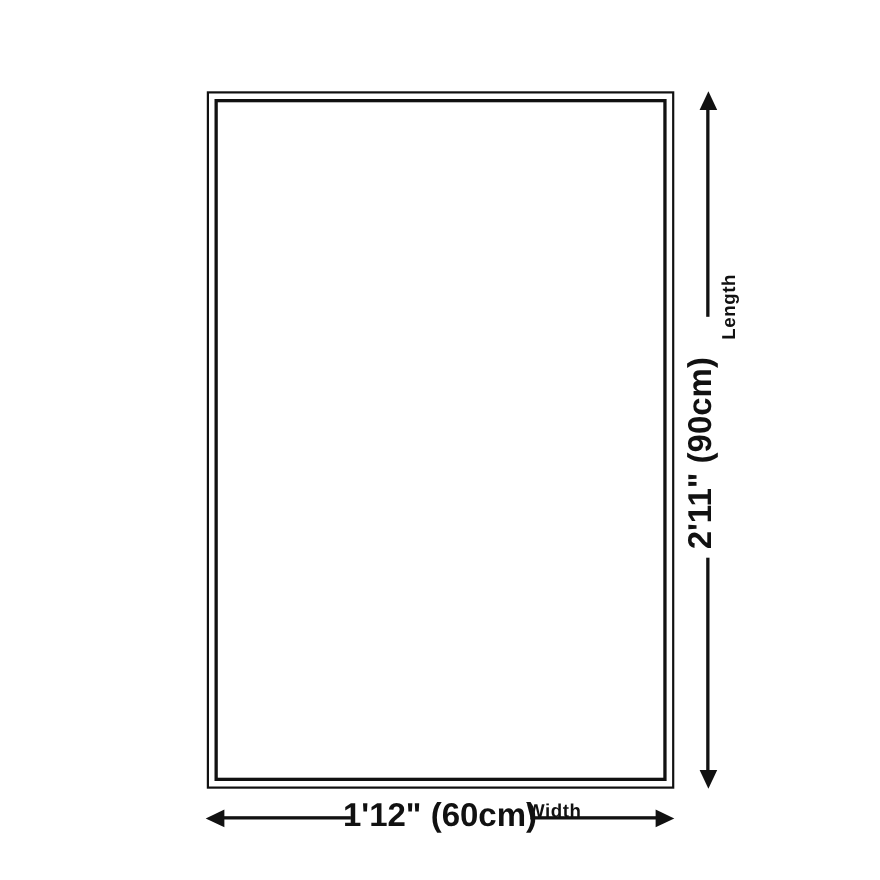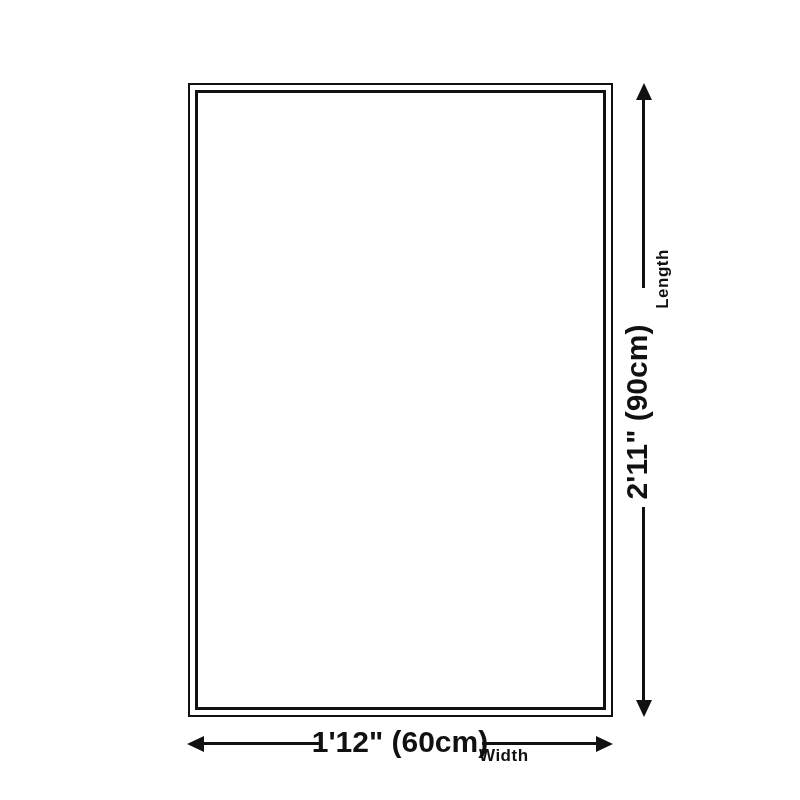--- a/index.html
+++ b/index.html
@@ -105,21 +105,21 @@
   .width-value {
     left: 300px;
     top: 722px;
     width: 200px;
     height: 40px;
     line-height: 40px;
     font-size: 30px;
   }
   .width-label {
     left: 479px;
-    top: 746px;
+    top: 728px;
     font-size: 17px;
     letter-spacing: 0.5px;
   }
 </style>
 </head>
 <body>
 
 <div class="canvas">
 
   <div class="rect-outer">

